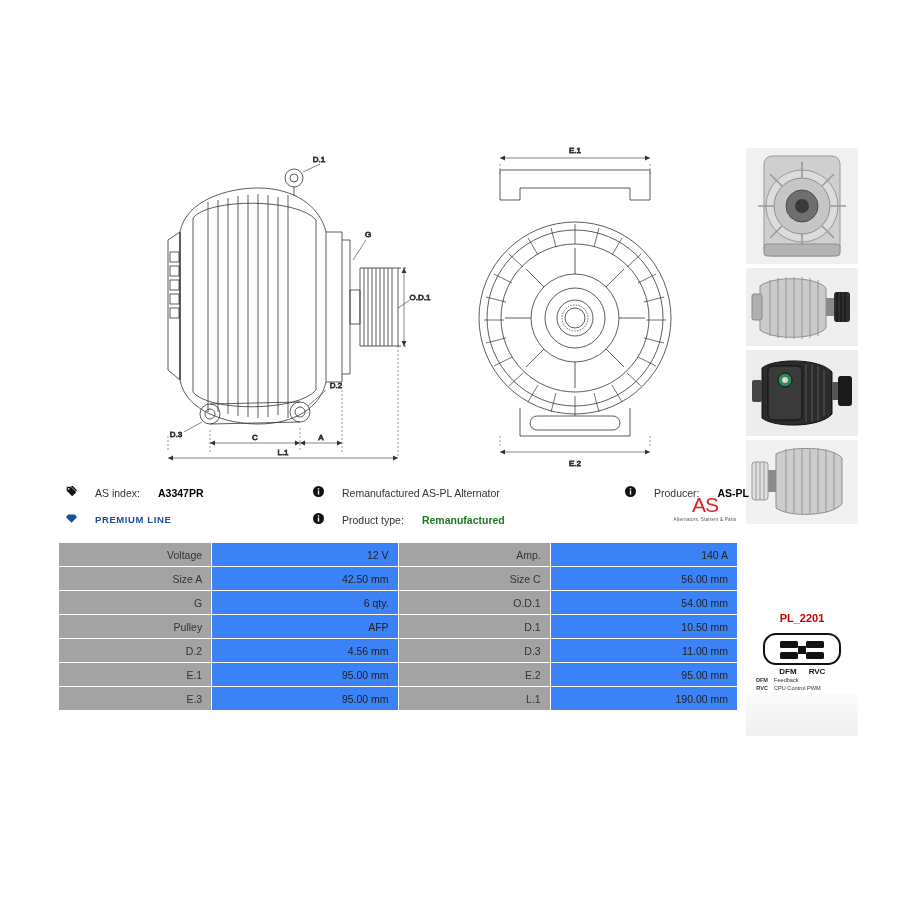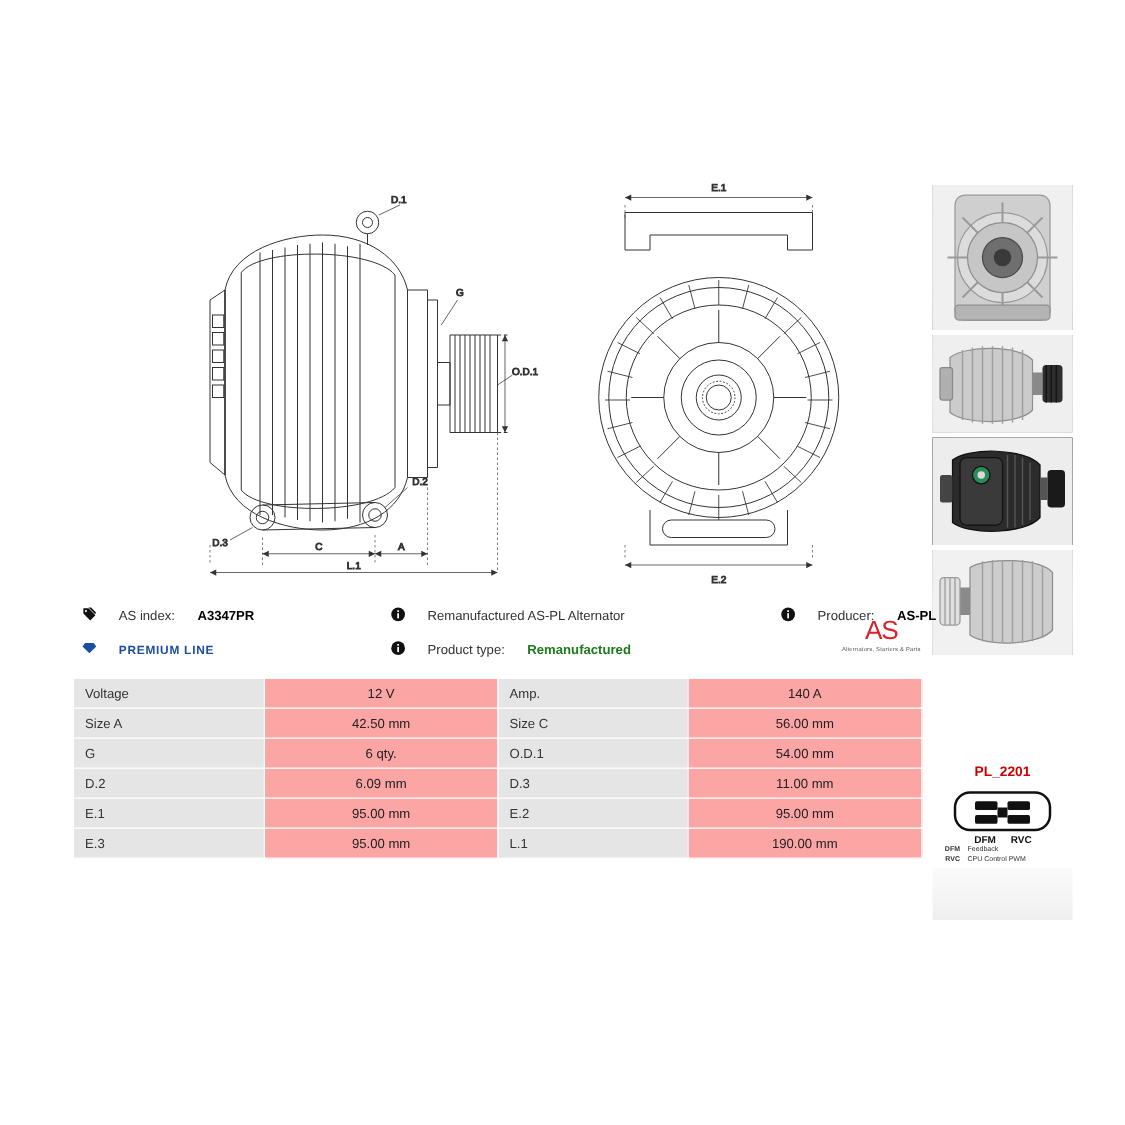--- a/index.html
+++ b/index.html
@@ -52,22 +52,22 @@
   .info-item .txt{color:#333;}
   .info-item .val{font-weight:bold;color:#000;}
   .premium{color:#1a4fa0;font-weight:bold;font-size:9.5px;letter-spacing:.6px;}
   .reman-val{color:#1d7a1d;font-weight:bold;}
   .ico{display:inline-block;}
 
   
   table.spec{position:absolute;left:58px;top:542px;width:680px;border-collapse:collapse;
       font-size:10.5px;}
   table.spec td{height:23px;padding:0 9px;border:1px solid #fff;}
-  td.lbl{background:#e5e5e5;color:#333;width:150px;}
-  td.val{background:#fca5a5;text-align:center;color:#222;width:190px;}
+  td.lbl{background:#a3a3a3;text-align:right;color:#333;width:150px;}
+  td.val{background:#3b82f6;text-align:right;color:#222;width:190px;}
   td.empty{background:#f3f3f3;}
 </style>
 </head>
 <body>
 
 <div class="sheet">
 
   <div class="drawing-area">
 
     <div class="side-view">
@@ -359,22 +359,28 @@
         <td class="lbl">Size C</td>
         <td class="val">56.00 mm</td>
       </tr>
       <tr>
         <td class="lbl">G</td>
         <td class="val">6 qty.</td>
         <td class="lbl">O.D.1</td>
         <td class="val">54.00 mm</td>
       </tr>
       <tr>
+        <td class="lbl">Pulley</td>
+        <td class="val">AFP</td>
+        <td class="lbl">D.1</td>
+        <td class="val">10.50 mm</td>
+      </tr>
+      <tr>
         <td class="lbl">D.2</td>
-        <td class="val">6.09 mm</td>
+        <td class="val">4.56 mm</td>
         <td class="lbl">D.3</td>
         <td class="val">11.00 mm</td>
       </tr>
       <tr>
         <td class="lbl">E.1</td>
         <td class="val">95.00 mm</td>
         <td class="lbl">E.2</td>
         <td class="val">95.00 mm</td>
       </tr>
       <tr>

